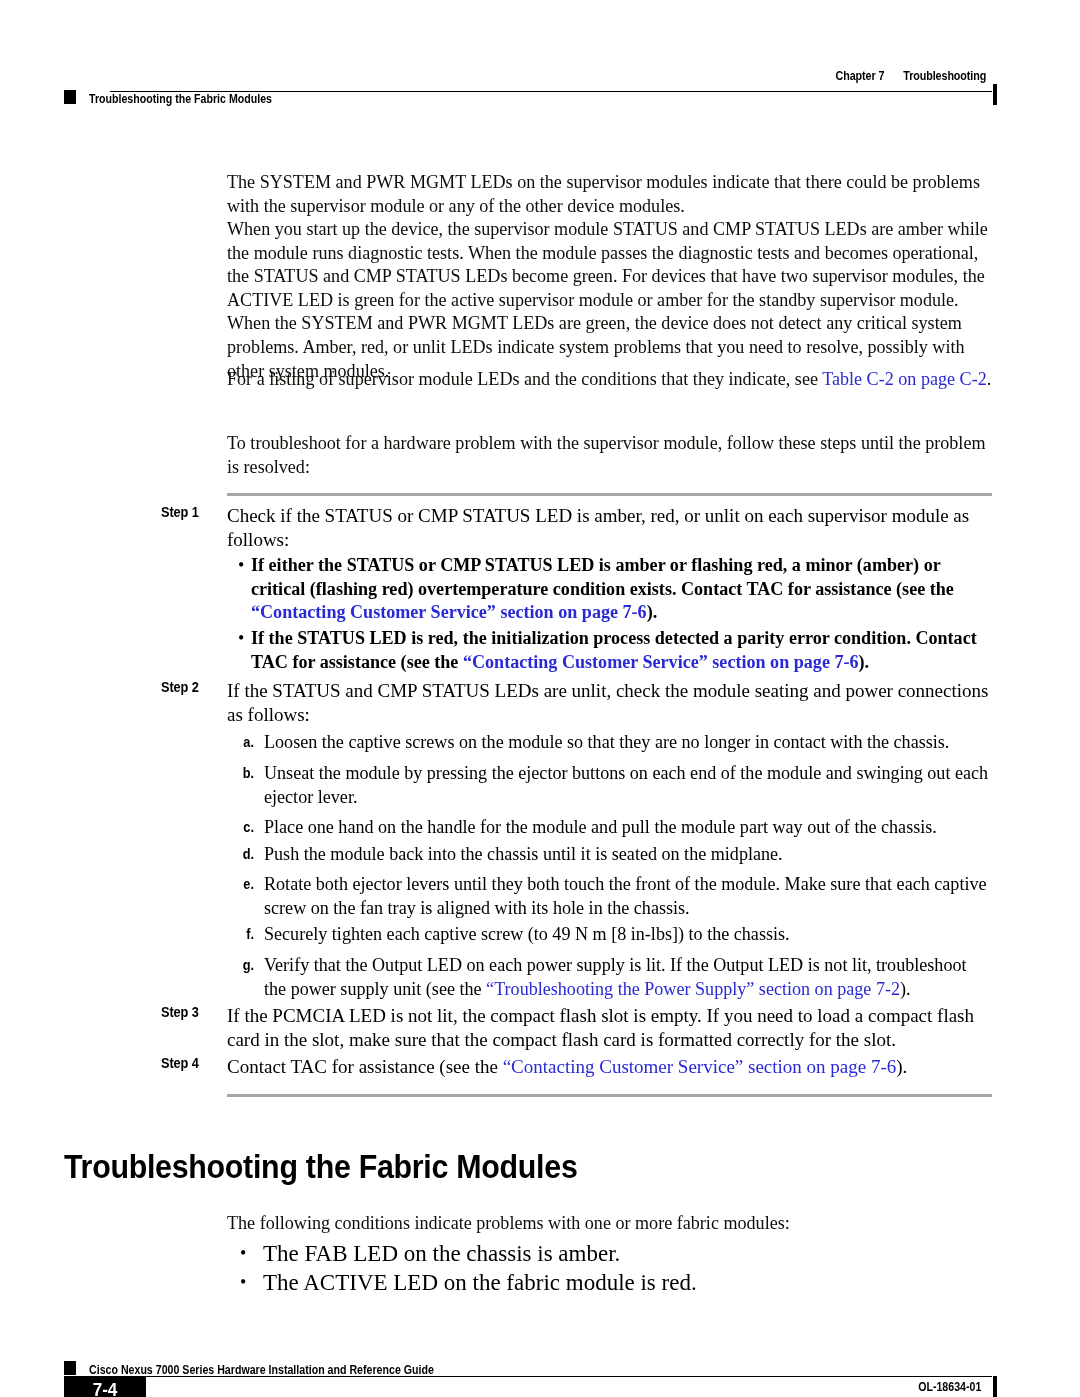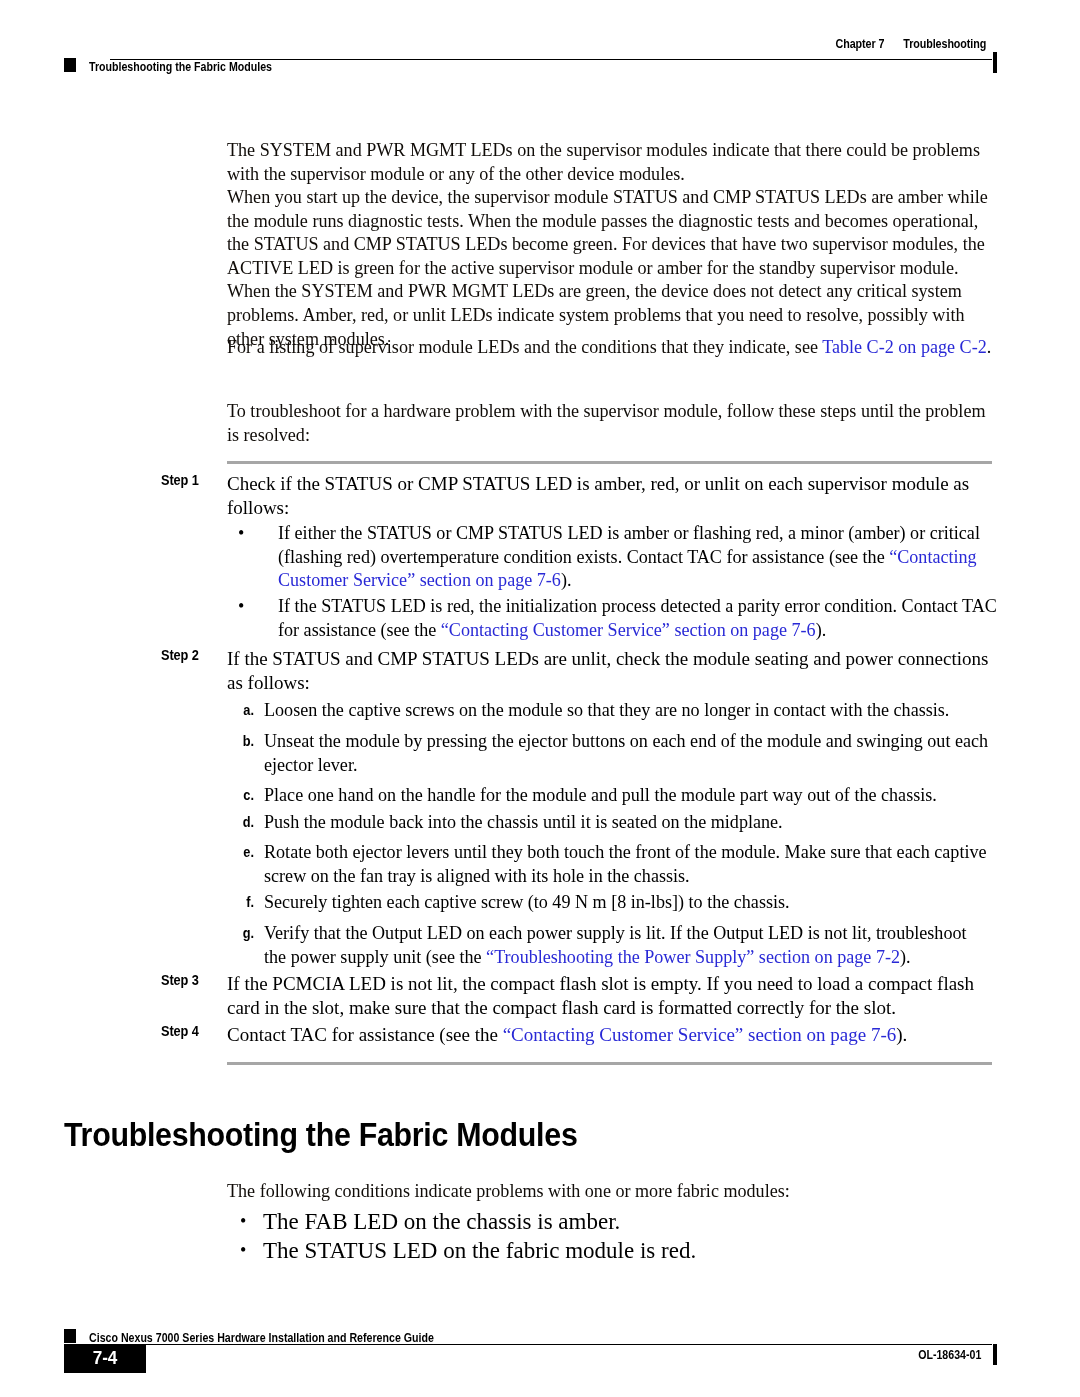--- a/index.html
+++ b/index.html
@@ -12,20 +12,21 @@
     height: 1397px;
     position: relative;
     font-family: "Liberation Serif", "DejaVu Serif", serif;
     color: #000000;
     overflow: hidden;
   }
 
   .page {
     position: absolute;
     inset: 0;
+    margin-top: 32px;
   }
 
   
   .runhead {
     position: absolute;
     left: 0;
     right: 0;
     top: 30px;
     height: 46px;
   }
@@ -153,24 +154,25 @@
   }
   .bullet-mark {
     position: absolute;
     left: 238px;
     top: 0;
     font-size: 18px;
     line-height: 23.6px;
   }
   .bullet-text {
     position: absolute;
-    left: 278px;
+    left: 251px;
     width: 733px;
     font-size: 18.1px;
     line-height: 23.6px;
+    font-weight: bold;
   }
 
   
   .sbullet-mark {
     position: absolute;
     left: 240px;
     top: 0;
     font-size: 18px;
     line-height: 23.6px;
   }
@@ -398,21 +400,21 @@
 
   <div class="para" style="top:1180px;">The following conditions indicate problems with one or more fabric modules:</div>
 
   <div class="bullet" style="top:1210px;">
     <div class="sbullet-mark">•</div>
     <div class="sbullet-text">The FAB LED on the chassis is amber.</div>
   </div>
 
   <div class="bullet" style="top:1239px;">
     <div class="sbullet-mark">•</div>
-    <div class="sbullet-text">The STATUS LED on the fabric module is red.</div>
+    <div class="sbullet-text">The ACTIVE LED on the fabric module is red.</div>
   </div>
 
   <div class="footer">
     <div class="footer-square"></div>
     <div class="footer-guide">Cisco Nexus 7000 Series Hardware Installation and Reference Guide</div>
     <div class="footer-rule"></div>
     <div class="footer-pagebox"></div>
     <div class="footer-pagenum">7-4</div>
     <div class="footer-docid">OL-18634-01</div>
     <div class="footer-tick"></div>

